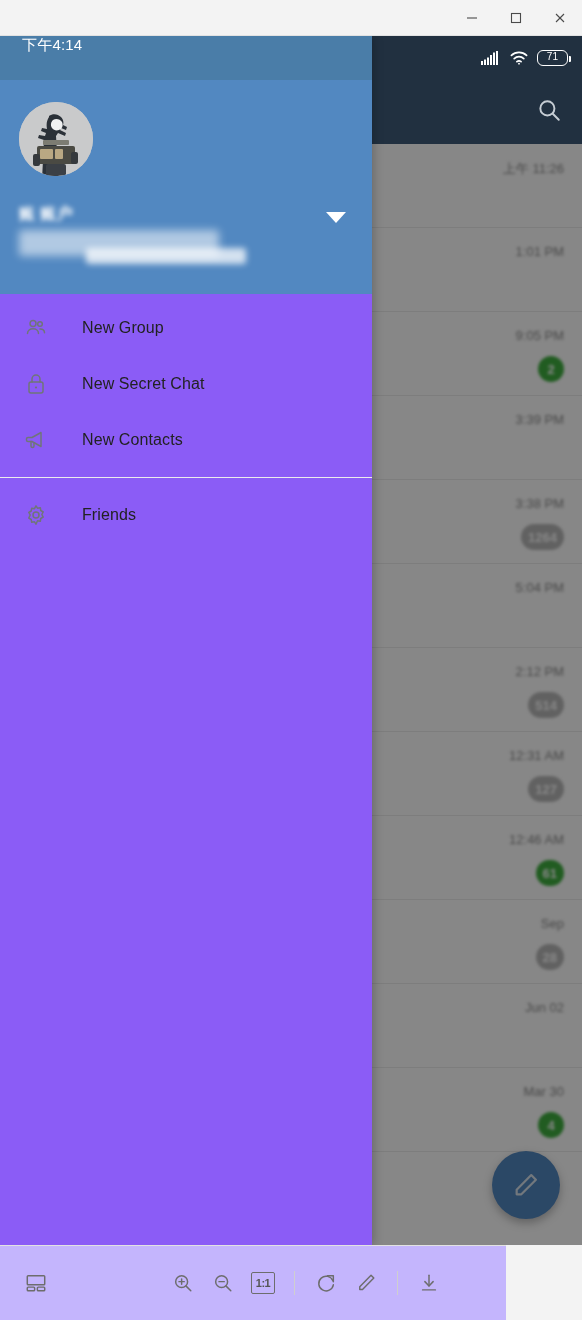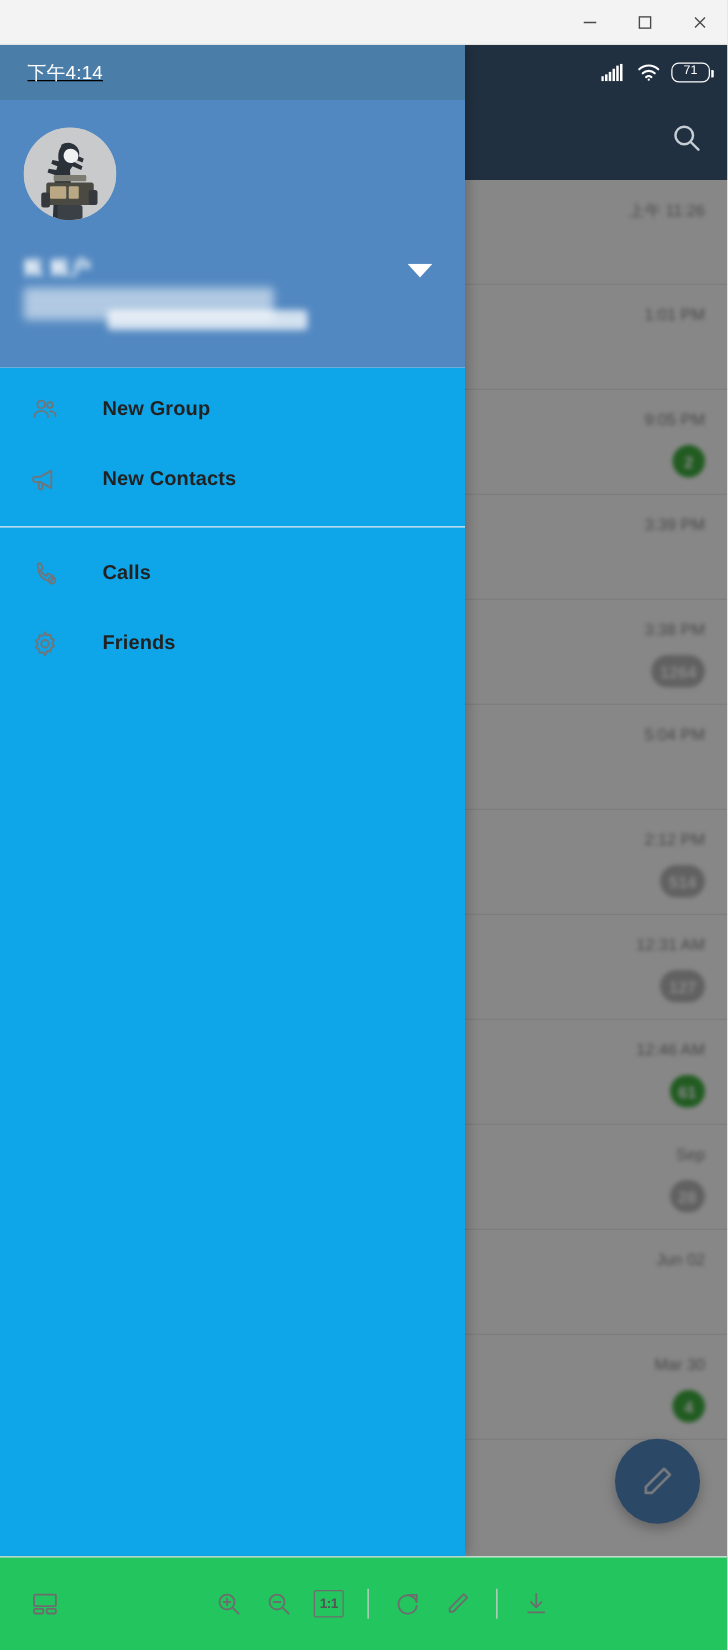--- a/index.html
+++ b/index.html
@@ -84,21 +84,21 @@
   
   .bg-statusbar, .bg-appbar { z-index: 3; }
 
   
   .drawer {
     position: absolute; top: 0; left: 0; width: 372px; height: 1209px;
     background: #ffffff; z-index: 5; box-shadow: 2px 0 9px rgba(0,0,0,.22);
     display: flex; flex-direction: column;
   }
   .drawer-statusbar {
-    height: 44px; background: #4a7da8; display: flex; align-items: center; padding-left: 22px; text-decoration: underline;
+    height: 44px; background: #4a7da8; display: flex; padding-left: 22px;
   }
   .drawer-time { color: #ffffff; font-size: 15px; letter-spacing: .2px; }
   .drawer-head { height: 214px; background: #5288c1; position: relative; }
   .avatar {
     position: absolute; left: 19px; top: 22px; width: 74px; height: 74px; border-radius: 50%;
     background: #c9cacb; overflow: hidden;
   }
   .avatar svg { display: block; }
   .acct-name {
     position: absolute; left: 19px; top: 124px; font-size: 16px; font-weight: 700;
@@ -107,36 +107,36 @@
   .acct-phone {
     position: absolute; left: 19px; top: 150px; width: 200px; height: 26px;
     background: rgba(255,255,255,.55); filter: blur(4px); border-radius: 3px;
   }
   .acct-phone2 {
     position: absolute; left: 86px; top: 168px; width: 160px; height: 16px;
     background: rgba(255,255,255,.75); filter: blur(3px); border-radius: 3px;
   }
   .expand-arrow { position: absolute; right: 26px; top: 130px; }
 
-  .menu { flex: 1; background: #0ea5e9; padding-top: 6px; font-weight: bold; }
+  .menu { flex: 1; background: #8b5cf6; padding-top: 6px; }
   .menu-sep { height: 1px; background: #ececec; margin: 9px 0; }
   .menu-item {
     height: 56px; display: flex; align-items: center; padding-left: 22px; cursor: default;
   }
   .menu-icon {
     width: 28px; display: flex; align-items: center; justify-content: center; color: #707579;
   }
   .menu-label {
     margin-left: 32px; font-size: 16px; color: #222222; letter-spacing: .1px;
   }
 
   
   .toolbar {
-    position: absolute; left: 0; bottom: 0; width: 582px; height: 75px;
-    background: #22c55e; border-top: 1px solid #e2e2e2; display: flex; align-items: center;
+    position: absolute; left: 0; bottom: 0; width: 506px; height: 75px;
+    background: #c4b5fd; border-top: 1px solid #e2e2e2; display: flex; align-items: center;
   }
   .tb-left { width: 165px; display: flex; align-items: center; padding-left: 18px; }
   .tb-center { display: flex; align-items: center; gap: 4px; }
   .tb-btn {
     width: 36px; height: 36px; display: flex; align-items: center; justify-content: center;
     color: #6d6d6d;
   }
   .tb-divider { width: 1px; height: 24px; background: #cfcfcf; margin: 0 9px; }
   .ratio-box {
     width: 24px; height: 22px; border: 1.7px solid #6d6d6d; border-radius: 2px;
@@ -323,40 +323,41 @@
                   <circle cx="16" cy="8" r="2.3"></circle>
                 <path d="M3.5 17.5c0-3 2.5-4.8 5.5-4.8s5.5 1.8 5.5 4.8"></path>
                 <path d="M16 13c2.6 0 4.5 1.5 4.5 3.8"></path>
               </svg>
             </span>
             <span class="menu-label">New Group</span>
           </div>
           <div class="menu-item">
             <span class="menu-icon">
               <svg width="24" height="24" viewBox="0 0 24 24" fill="none" stroke="currentColor" stroke-width="1.5" stroke-linecap="round" stroke-linejoin="round">
+                <rect x="5" y="10" width="14" height="11" rx="2"></rect>
+                <path d="M8 10V7a4 4 0 0 1 8 0v3"></path>
+                <circle cx="12" cy="15.5" r="1.1" fill="currentColor" stroke="none"></circle>
+              </svg>
+            </span>
+            <span class="menu-label">New Secret Chat</span>
+          </div>
+          <div class="menu-item">
+            <span class="menu-icon">
+              <svg width="24" height="24" viewBox="0 0 24 24" fill="none" stroke="currentColor" stroke-width="1.5" stroke-linecap="round" stroke-linejoin="round">
                 <path d="M4 9.5h4l9-5v14l-9-5H4a1.5 1.5 0 0 1-1.5-1.5v-1A1.5 1.5 0 0 1 4 9.5z"></path>
                 <path d="M7 13.5v4.5a1.5 1.5 0 0 0 3 0v-3.2"></path>
               </svg>
             </span>
             <span class="menu-label">New Contacts</span>
           </div>
         </div>
 
         <div class="menu-sep"></div>
 
         <div>
-          <div class="menu-item">
-            <span class="menu-icon">
-              <svg width="24" height="24" viewBox="0 0 24 24" fill="none" stroke="currentColor" stroke-width="1.5" stroke-linecap="round" stroke-linejoin="round">
-                <path d="M6.5 3.8h2.2l1.6 4-2 1.4c.9 2 2.5 3.6 4.5 4.6l1.4-2 4 1.6v2.2c0 1.2-1 2.2-2.2 2.1C10.5 17.2 6.8 13.5 6.3 6A2.1 2.1 0 0 1 6.5 3.8z"></path>
-                <circle cx="17.6" cy="17.2" r="2.6"></circle>
-              </svg>
-            </span>
-            <span class="menu-label">Calls</span>
-          </div>
           <div class="menu-item">
             <span class="menu-icon">
               <svg width="24" height="24" viewBox="0 0 24 24" fill="none" stroke="currentColor" stroke-width="1.5" stroke-linecap="round" stroke-linejoin="round">
                 <circle cx="12" cy="12" r="3"></circle>
                 <path d="M12 2.8l1.5 2.4 2.8-.5.5 2.8 2.4 1.5-1.4 2.5 1.4 2.5-2.4 1.5-.5 2.8-2.8-.5L12 21.2l-1.5-2.4-2.8.5-.5-2.8-2.4-1.5L6.2 12 4.8 9.5l2.4-1.5.5-2.8 2.8.5z"></path>
               </svg>
             </span>
             <span class="menu-label">Friends</span>
           </div>
         </div>

